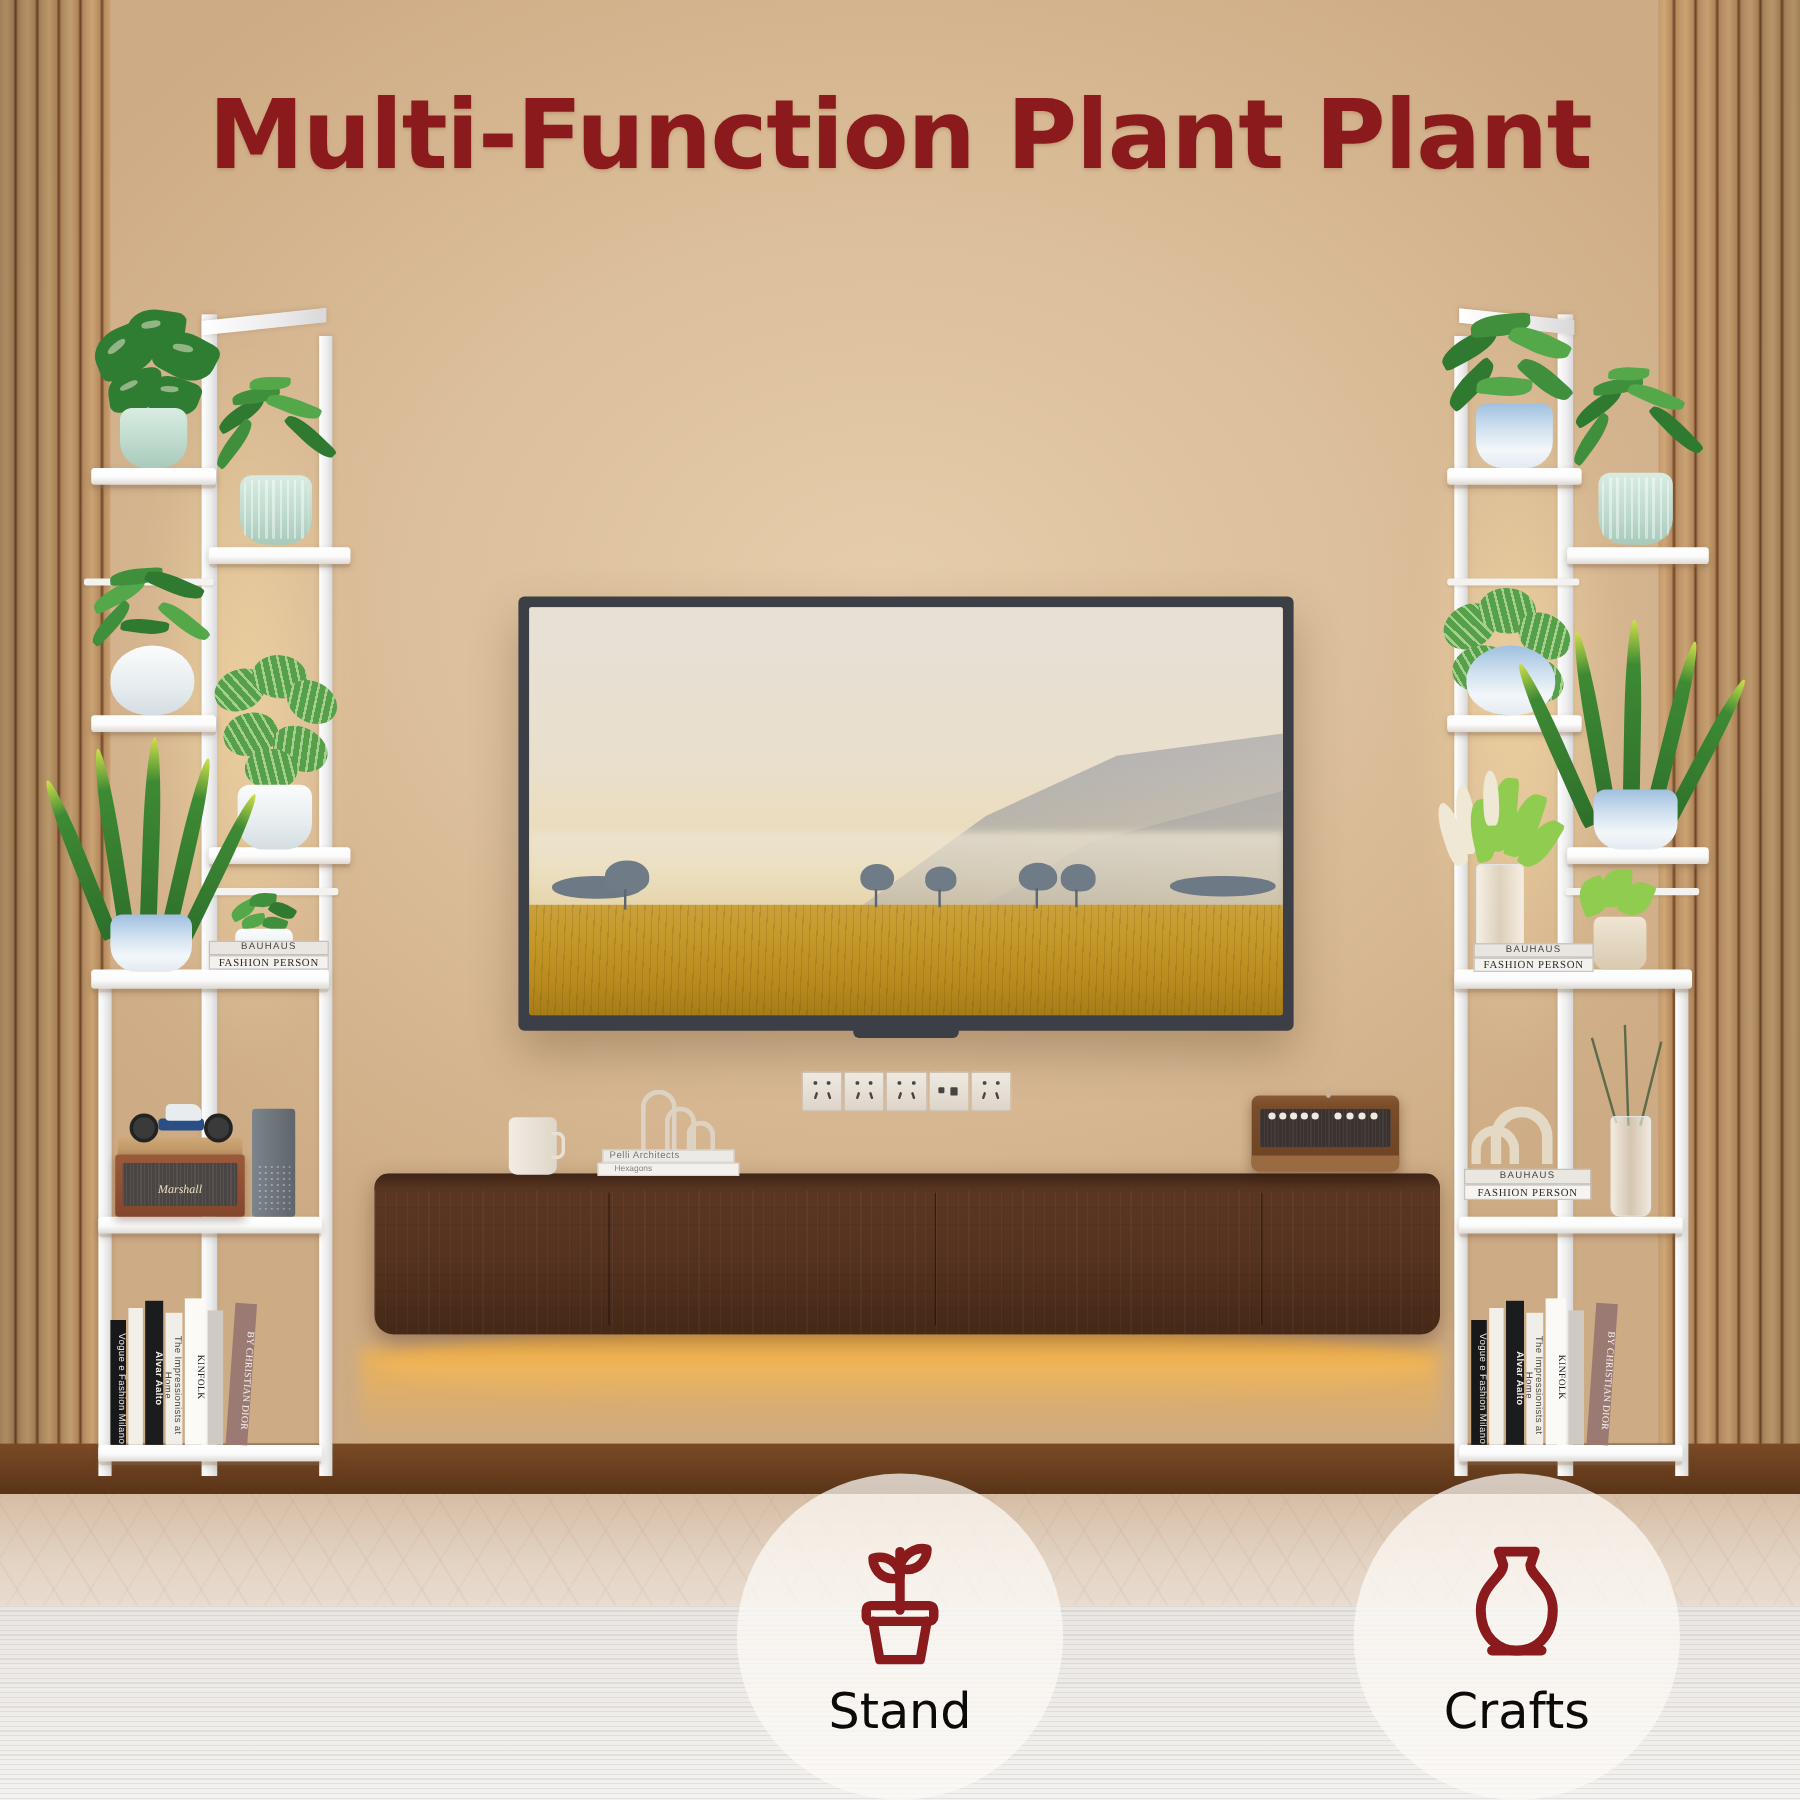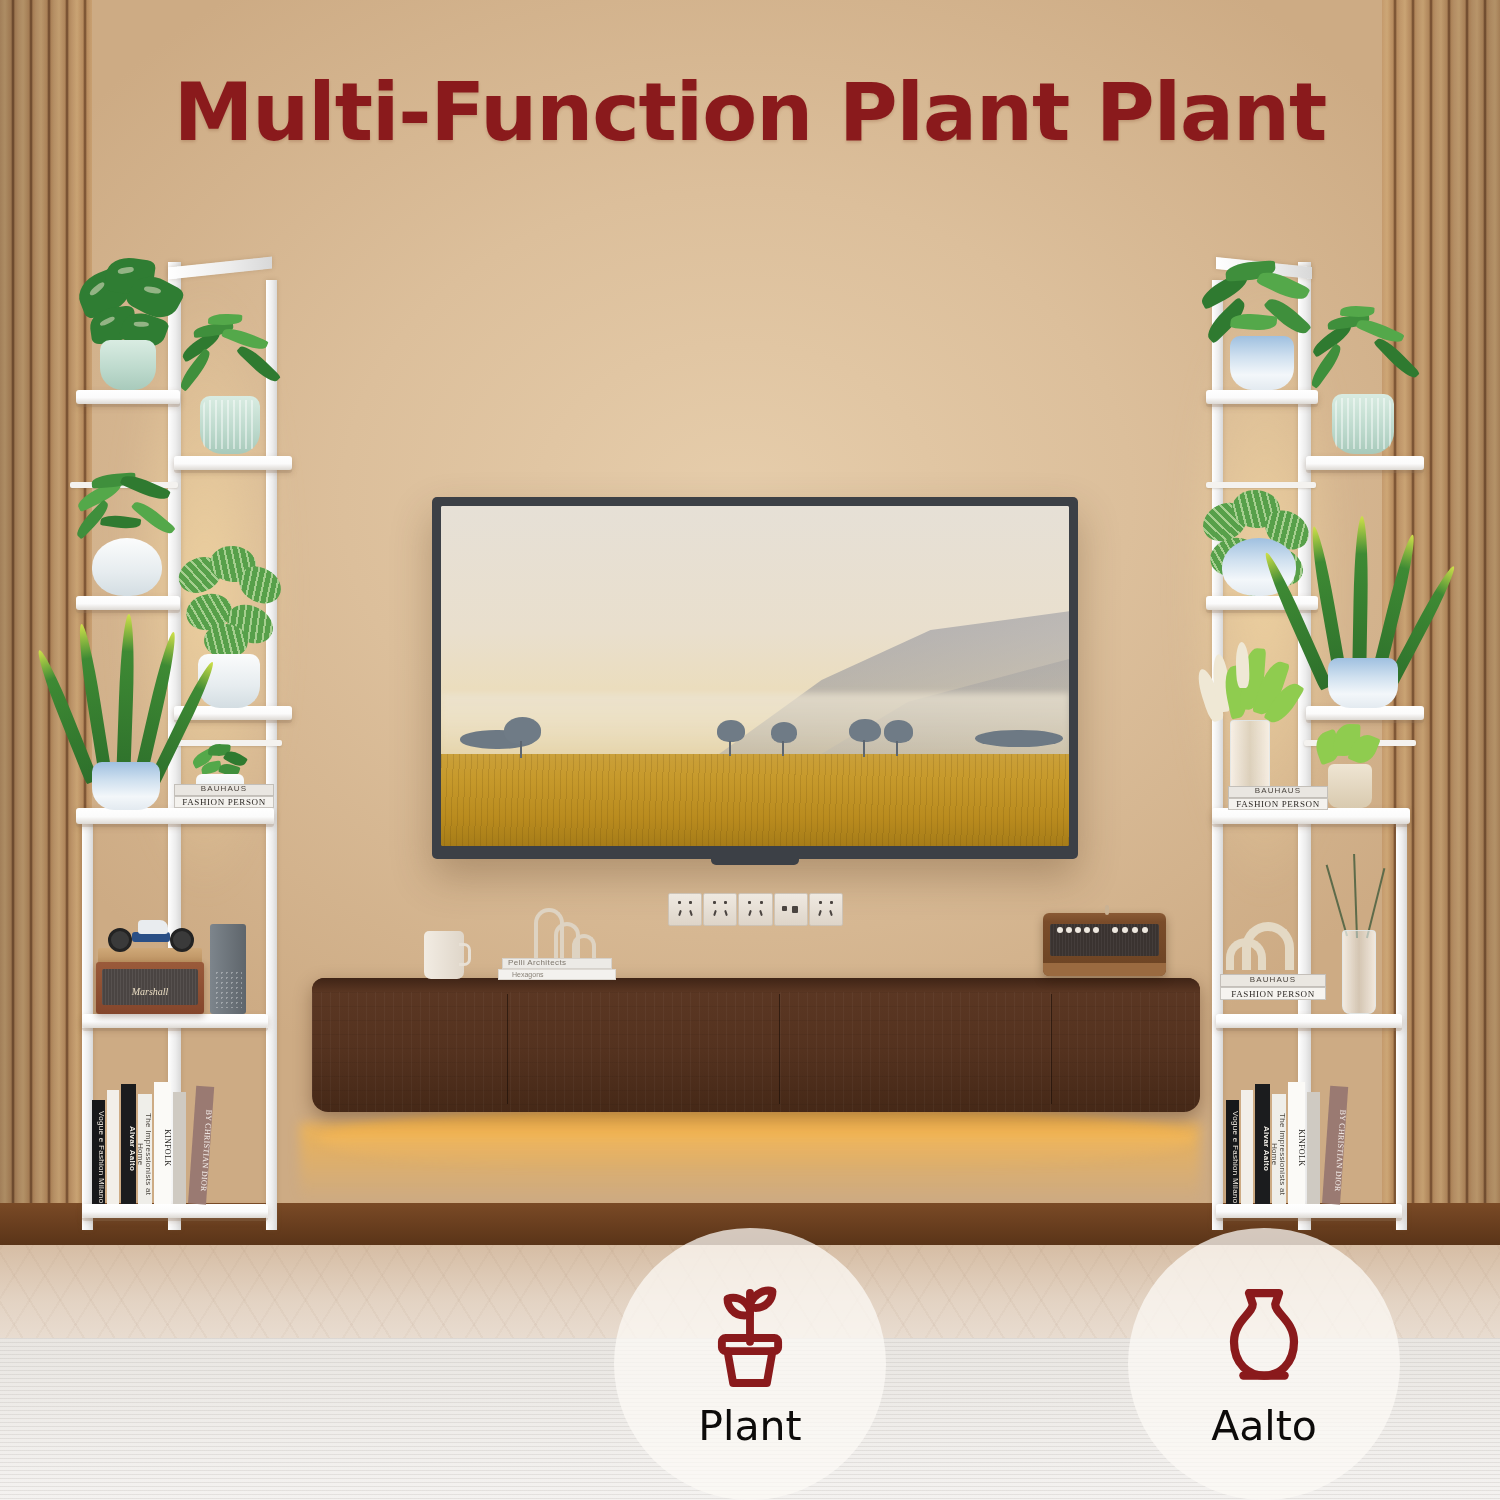--- a/index.html
+++ b/index.html
@@ -574,25 +574,25 @@
 
 
     <div class="badge" id="badge-1">
       <svg class="badge-icon" viewBox="0 0 64 64" fill="none" stroke="#8a1a1c" stroke-width="4.2" stroke-linecap="round" stroke-linejoin="round">
         <path d="M32 34V8"></path>
         <path d="M32 17c-3-7-9-7-12-6 0 4 3 9 9 9 1.2 0 2.2-.3 3-1z"></path>
         <path d="M32 14c3-7 9-8 12-7 0 4-3 9-9 9-1.2 0-2.2-.5-3-2z"></path>
         <rect x="17" y="32" width="30" height="7" rx="2"></rect>
         <path d="M20 39l3 17h18l3-17"></path>
       </svg>
-      <div class="badge-label">Plant</div>
+      <div class="badge-label">Stand</div>
     </div>
 
     <div class="badge" id="badge-2">
       <svg class="badge-icon" viewBox="0 0 64 64" fill="none" stroke="#8a1a1c" stroke-width="4.4" stroke-linecap="round" stroke-linejoin="round">
         <path d="M24 8h16l-2 6c0 5 10 9 10 20 0 12-8 18-16 18s-16-6-16-18c0-11 10-15 10-20l-2-6z"></path>
         <path d="M21 52h22"></path>
       </svg>
-      <div class="badge-label">Aalto</div>
+      <div class="badge-label">Crafts</div>
     </div>
   </div>
 
 </div>
 
 </body></html>

